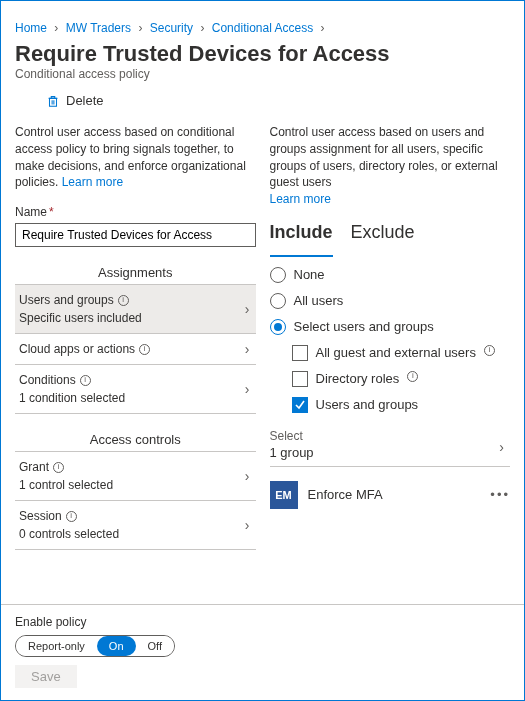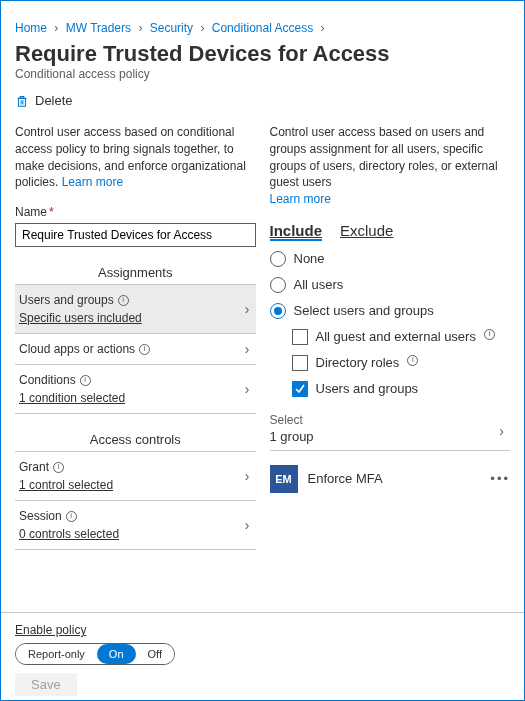--- a/index.html
+++ b/index.html
@@ -32,20 +32,21 @@
     font-size: 12px;
     color: #605e5c;
   }
   .delete-row {
     padding: 4px 14px 10px;
     display: flex;
     align-items: center;
     gap: 6px;
     color: #323130;
     cursor: pointer;
+    margin-left: 31px;
   }
   .delete-icon { color: #0078d4; }
   .two-col {
     display: flex;
     gap: 14px;
     padding: 6px 14px 0;
   }
   .col { flex: 1 1 0; min-width: 0; }
   .desc { font-size: 12px; line-height: 1.4; color: #323130; }
   .desc .link { color: #0078d4; cursor: pointer; }
@@ -80,42 +81,40 @@
     font-size: 12px;
     color: #323130;
     display: flex;
     align-items: center;
     gap: 4px;
   }
   .assign-value {
     font-size: 12px;
     color: #323130;
     margin-top: 4px;
-    text-decoration: underline;
   }
   .chev {
     position: absolute;
     right: 6px;
     top: 50%;
     transform: translateY(-50%);
     color: #605e5c;
     font-size: 14px;
   }
   .info-icon {
     width: 11px; height: 11px; border: 1px solid #605e5c; border-radius: 50%;
     display: inline-flex; align-items: center; justify-content: center;
     font-size: 8px; color: #605e5c; line-height: 1;
   }
   .tabs { display: flex; gap: 18px; margin-top: 14px; border-bottom: 0; }
   .tab {
-    font-size: 15px;
-    padding-bottom: 0;
-    cursor: pointer;
-    color: #323130;
-    text-decoration: underline;
+    font-size: 18px;
+    padding-bottom: 12px;
+    cursor: pointer;
+    color: #323130;
   }
   .tab.active {
     font-weight: 600;
     border-bottom: 2px solid #0078d4;
     color: #323130;
   }
   .radio-row, .check-row {
     display: flex;
     align-items: flex-start;
     gap: 8px;
@@ -155,23 +154,22 @@
   .avatar {
     width: 28px; height: 28px; background: #2b579a; color: #fff;
     font-size: 11px; font-weight: 600;
     display: flex; align-items: center; justify-content: center;
   }
   .more { margin-left: auto; cursor: pointer; color: #605e5c; letter-spacing: 2px; }
   .footer {
     position: absolute;
     left: 0; right: 0; bottom: 0;
     border-top: 1px solid #c8c6c4;
-    padding: 10px 14px 4px;
+    padding: 10px 14px 12px;
     background: #fff;
-    text-decoration: underline;
   }
   .footer-label { font-size: 12px; margin-bottom: 6px; }
   .segmented {
     display: inline-flex;
     border: 1px solid #605e5c;
     border-radius: 14px;
     overflow: hidden;
     height: 22px;
     align-items: stretch;
     font-size: 11px;

